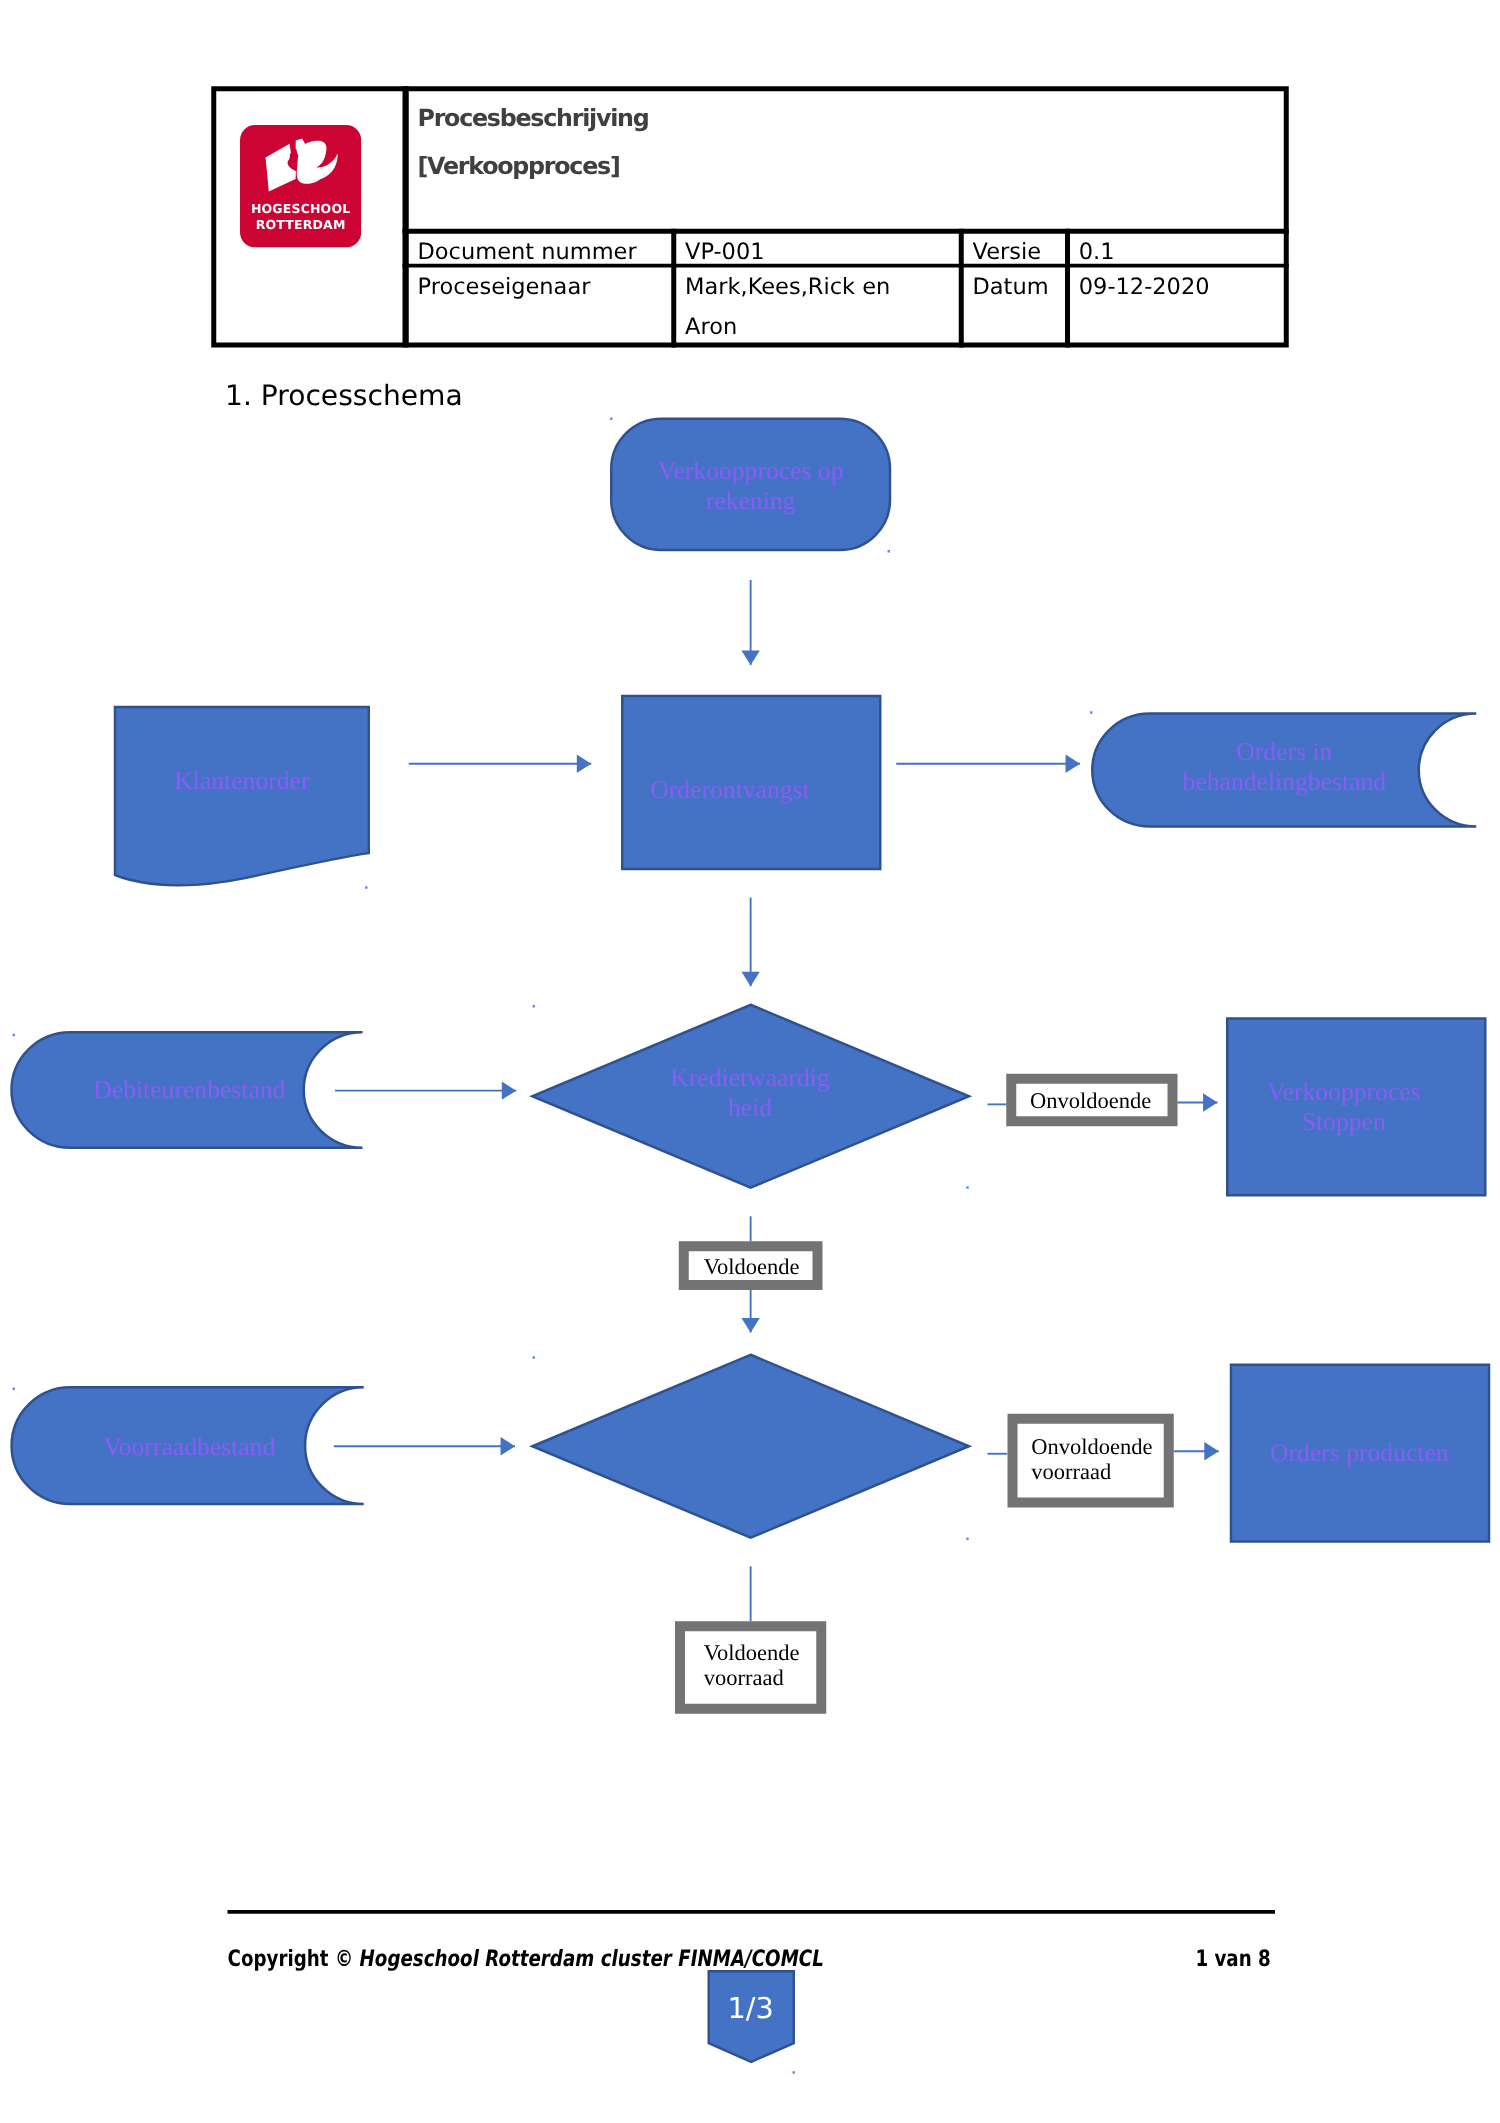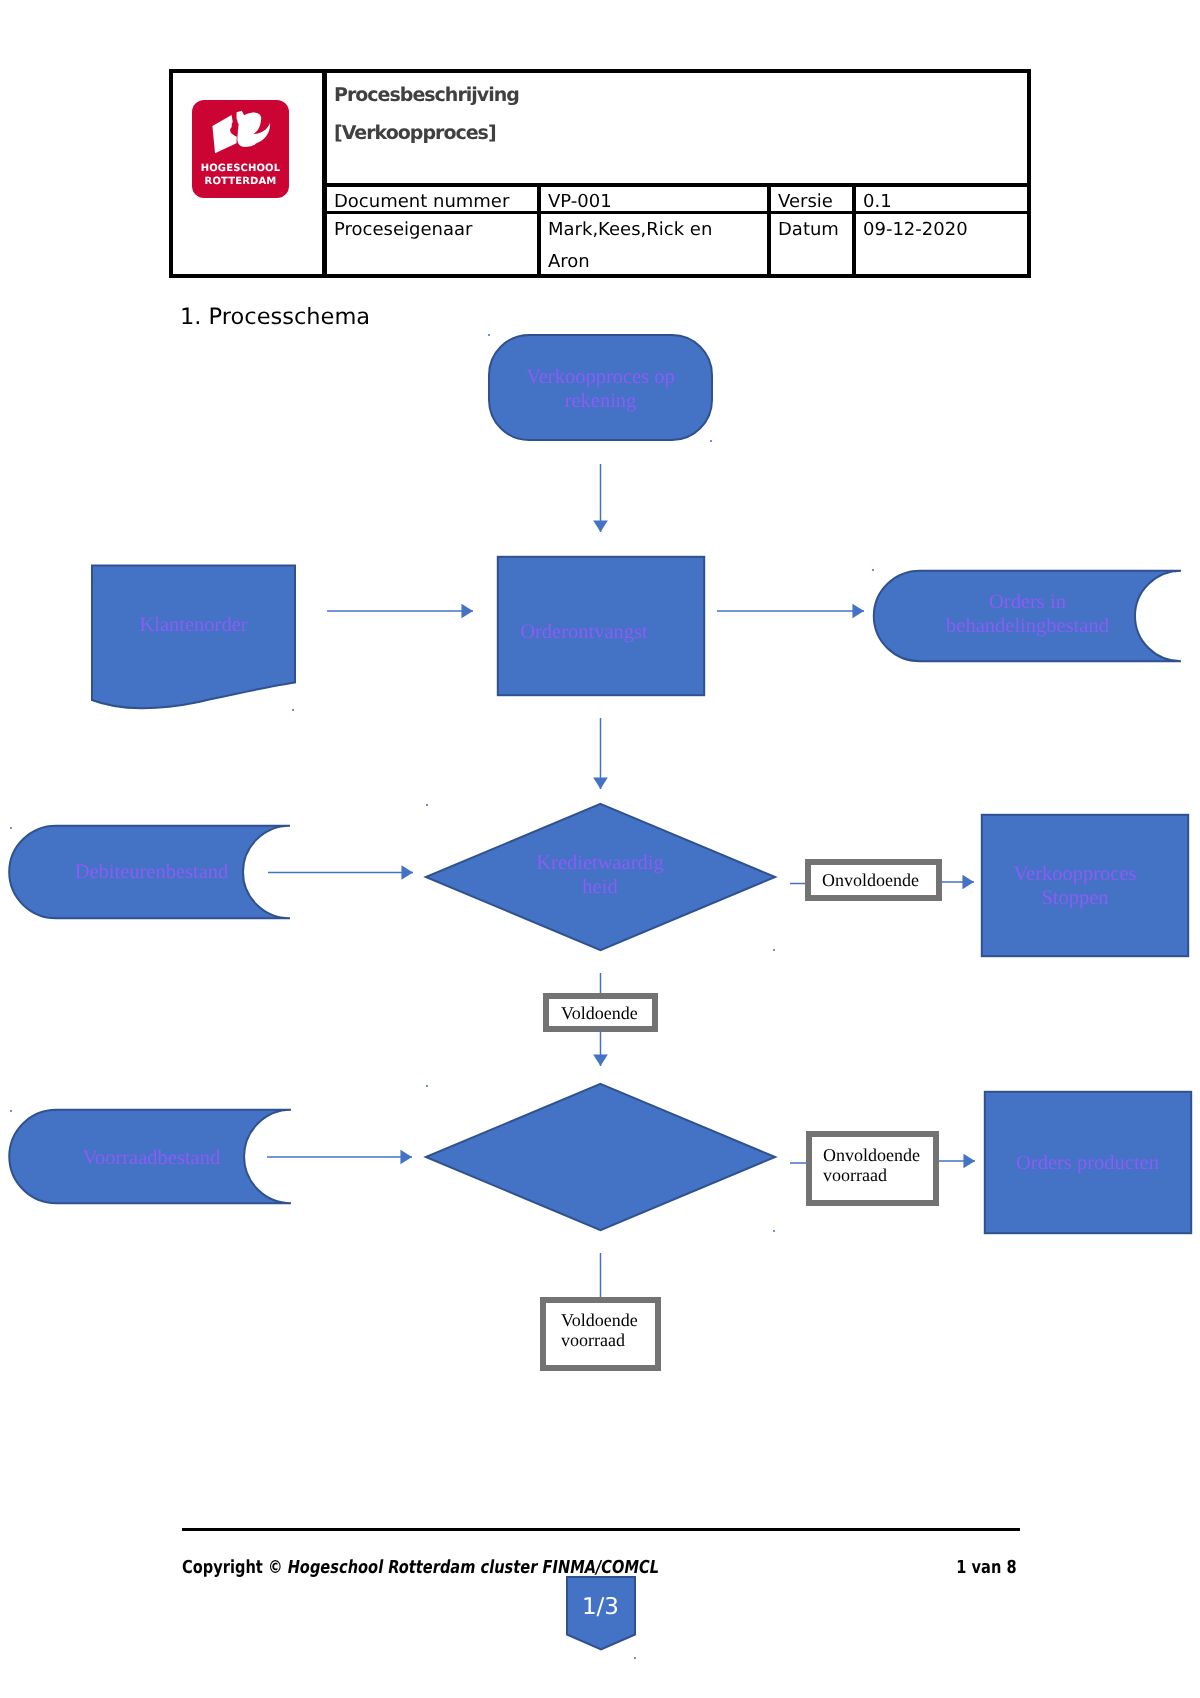--- a/index.html
+++ b/index.html
@@ -26,21 +26,21 @@
 
   
   #section-heading{position:absolute;left:180px;top:304px;font-family:"DejaVu Sans",sans-serif;
              font-size:22.5px;color:#000;letter-spacing:0;white-space:nowrap;}
 
   
   #flow{position:absolute;left:0;top:0;width:1200px;height:1698px;}
   .node-label{position:absolute;color:#8b5cf6;font-family:"Liberation Serif",serif;
             font-size:20.5px;line-height:24px;text-align:center;pointer-events:none;}
 
-  .boxlabel{position:absolute;box-sizing:border-box;border:6px solid #737373;background:#fff;opacity:0.999;
+  .boxlabel{position:absolute;box-sizing:border-box;border:8px solid #737373;background:#fff;opacity:0.999;
             font-family:"Liberation Serif",serif;font-size:18px;line-height:20px;color:#000;
             display:flex;align-items:center;}
 
   
   #footer-rule{position:absolute;left:182px;top:1528px;width:838px;height:3px;background:#000;}
   #footer-left{position:absolute;left:182px;top:1557px;font-family:"DejaVu Sans",sans-serif;
             font-size:18px;font-weight:bold;color:#000;white-space:nowrap;opacity:0.999;
             transform:scaleX(0.812);transform-origin:0 0;}
   #footer-left .cright{font-style:normal;}
   #footer-left .ital{font-style:italic;}

